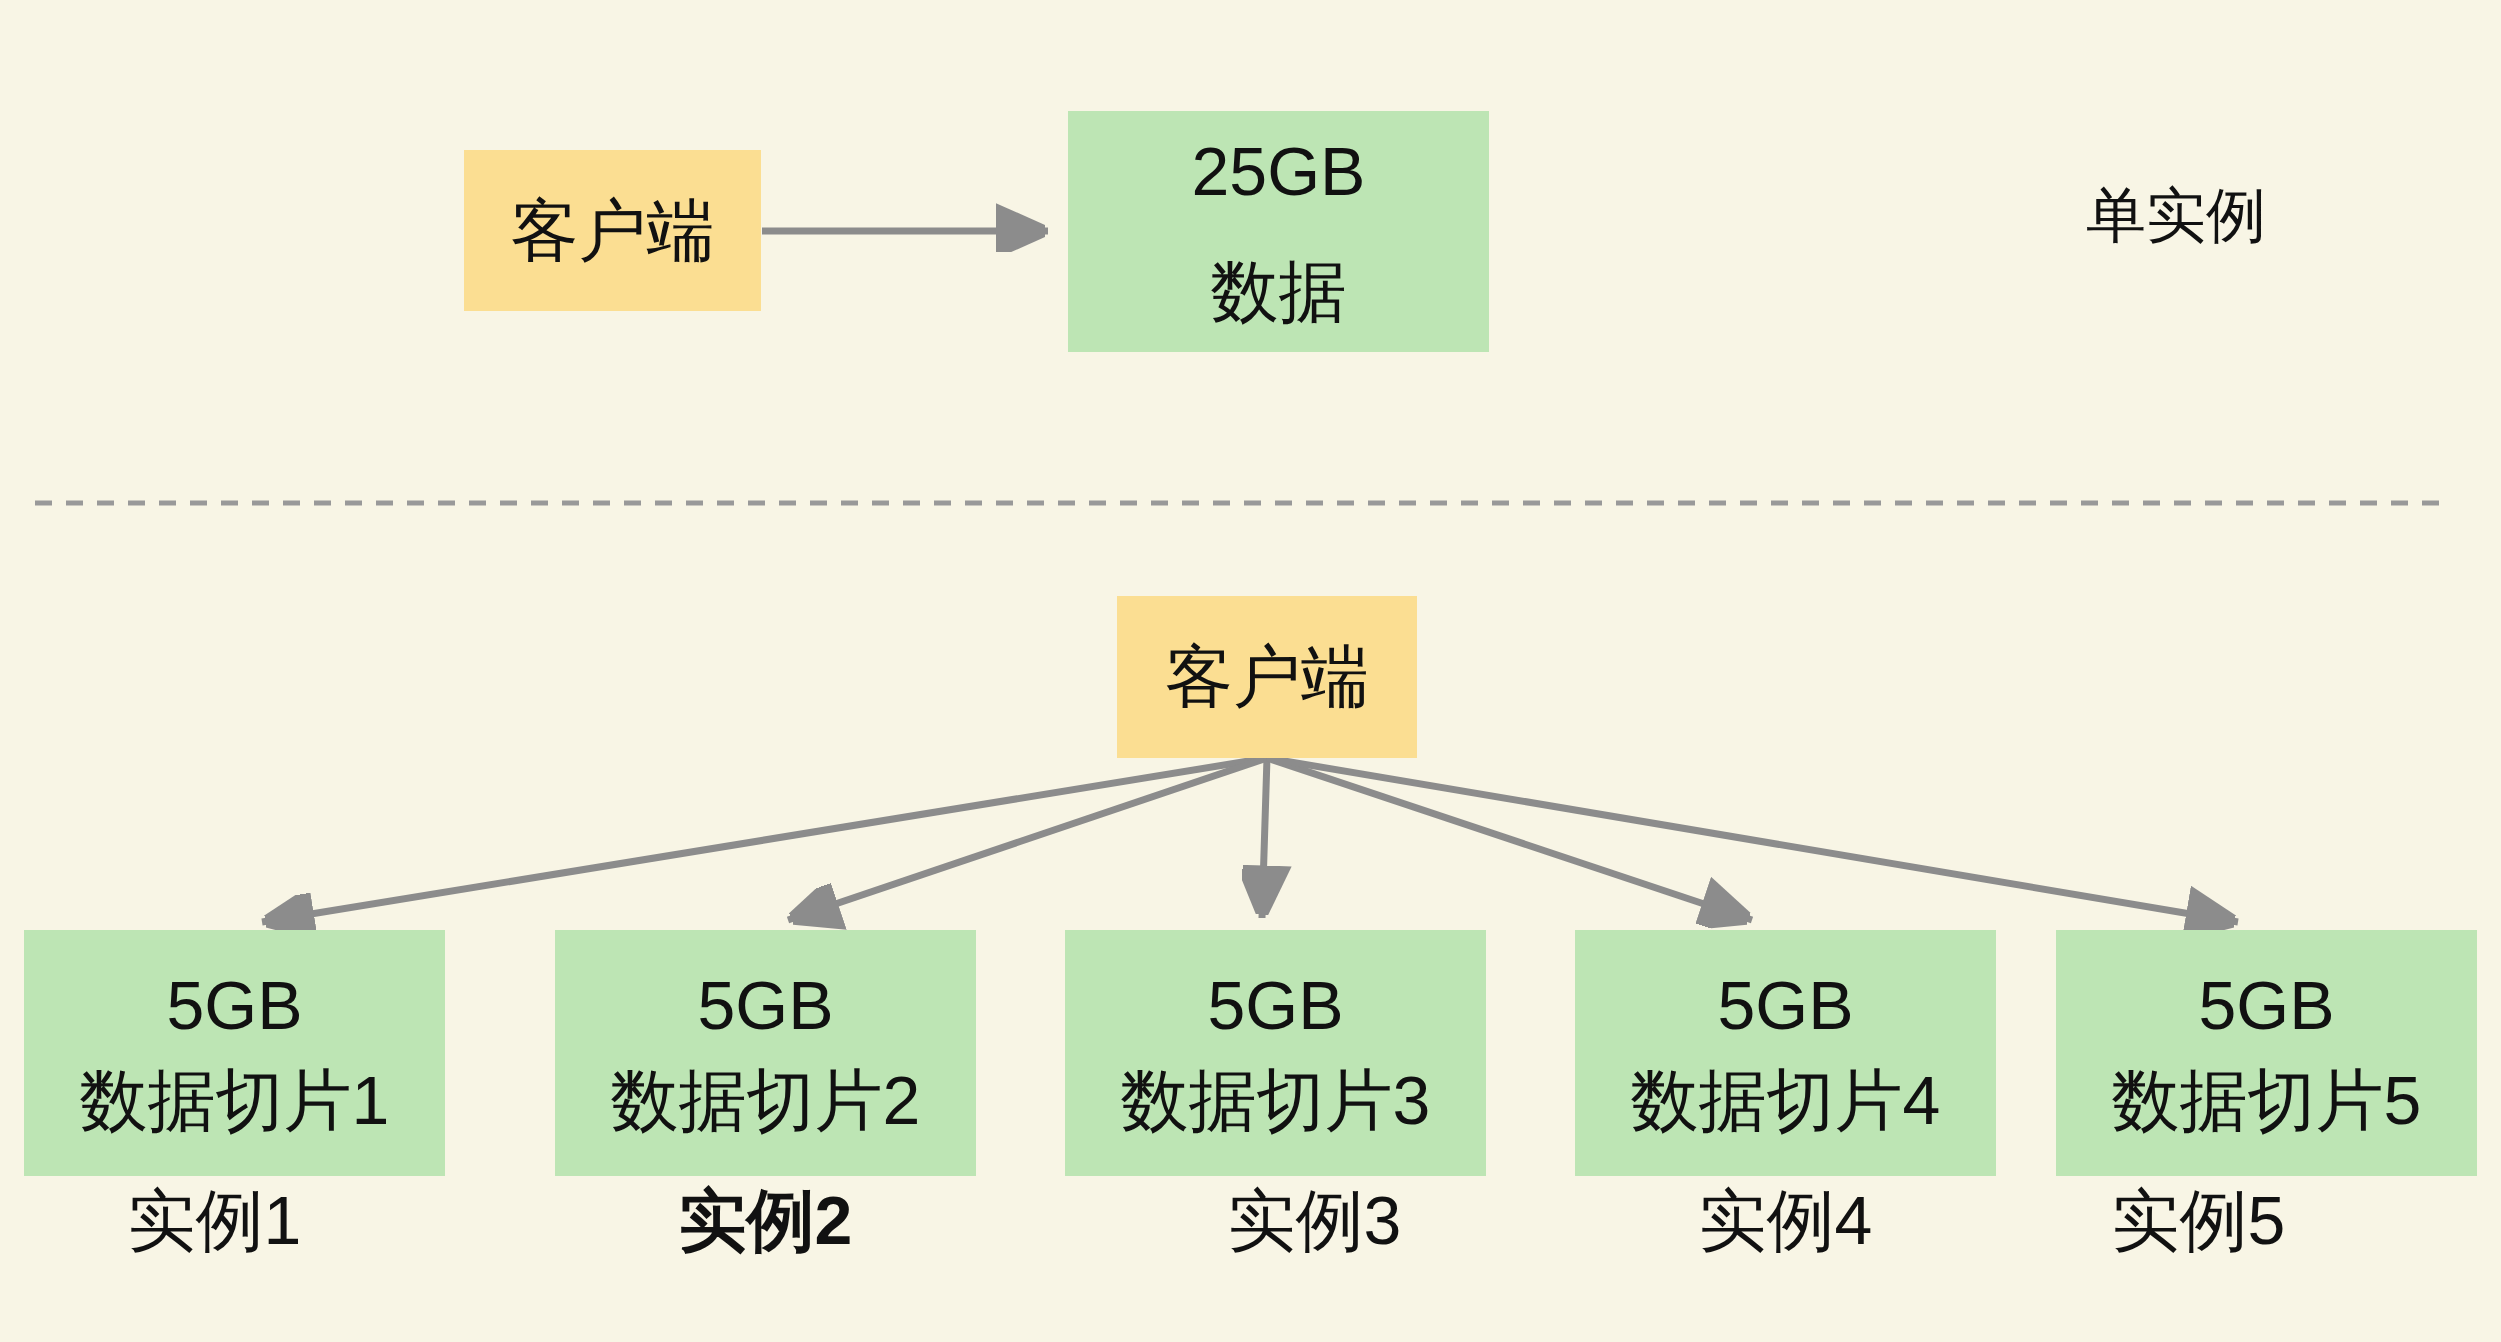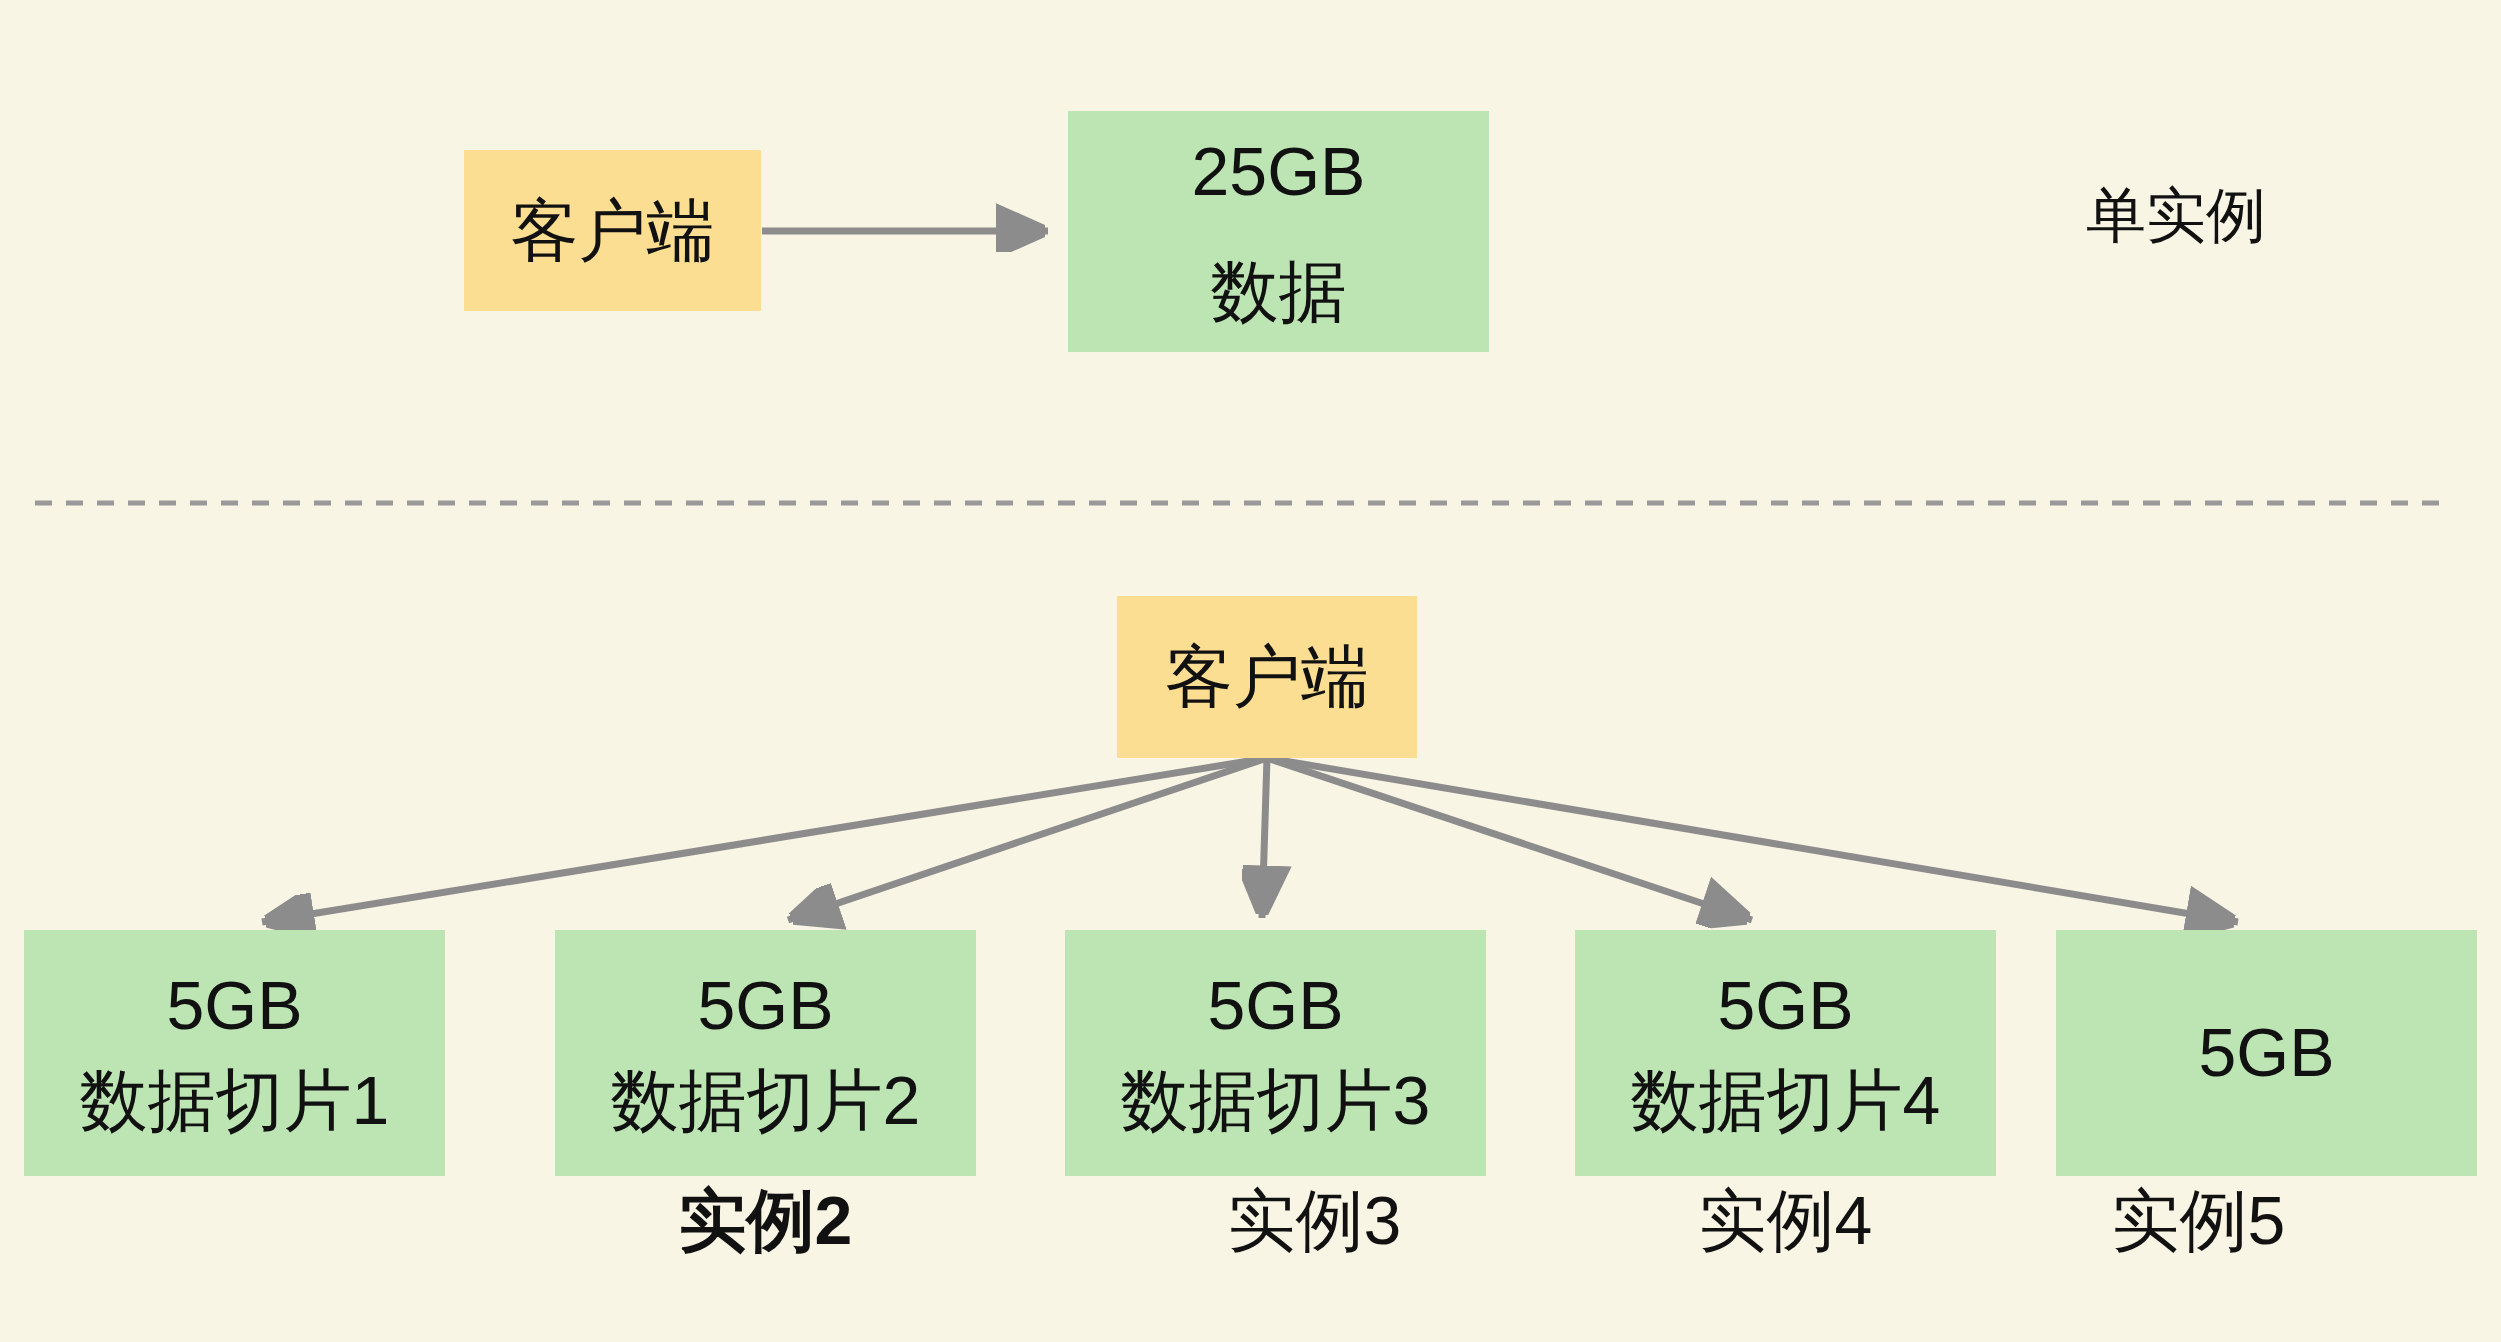--- a/index.html
+++ b/index.html
@@ -111,20 +111,22 @@
   <div class="node data-box" style="left:1065px; top:930px; width:421px; height:246px;">
     <span class="line">5GB</span>
     <span class="line">数据切片3</span>
   </div>
   <div class="node data-box" style="left:1575px; top:930px; width:421px; height:246px;">
     <span class="line">5GB</span>
     <span class="line">数据切片4</span>
   </div>
   <div class="node data-box" style="left:2056px; top:930px; width:421px; height:246px;">
     <span class="line">5GB</span>
+    <span class="line">数据切片5</span>
   </div>
 
+  <div class="instance-label" style="left:4px;">实例1</div>
   <div class="instance-label" style="left:555px;font-weight:bold;">实例2</div>
   <div class="instance-label" style="left:1104px;">实例3</div>
   <div class="instance-label" style="left:1575px;">实例4</div>
   <div class="instance-label" style="left:1988px;">实例5</div>
 
 </div>
 
 </body></html>

